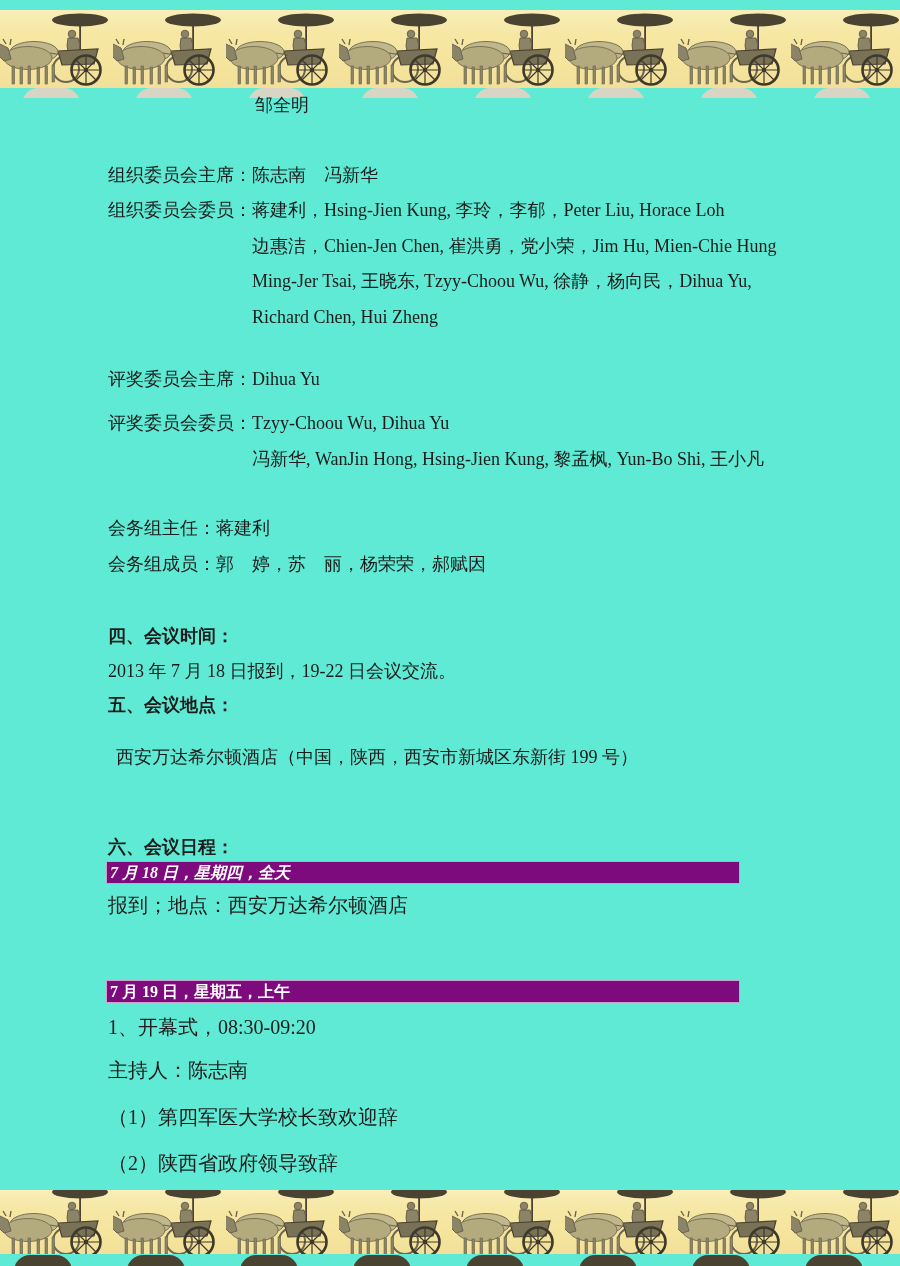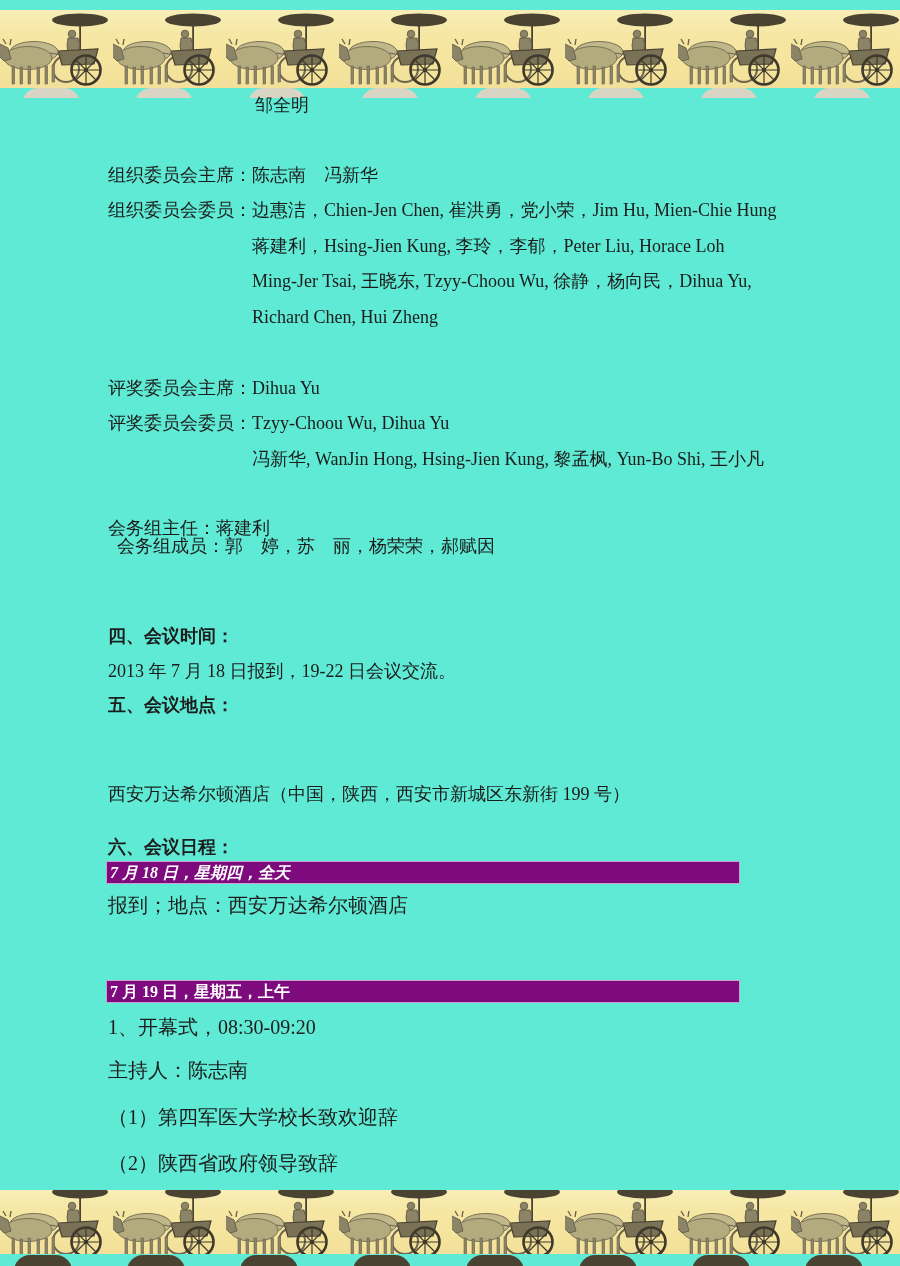--- a/index.html
+++ b/index.html
@@ -127,28 +127,28 @@
   <div class="abs crow" style="top:158px;">
     <span class="lbl">组织委员会主席：</span>
     <div class="vals">
         <div>陈志南　冯新华</div>
       </div>
   </div>
 
   <div class="abs crow" style="top:193px;">
     <span class="lbl">组织委员会委员：</span>
     <div class="vals">
+      <div>蒋建利，Hsing-Jien Kung, 李玲，李郁，Peter Liu, Horace Loh</div>
       <div>边惠洁，Chien-Jen Chen, 崔洪勇，党小荣，Jim Hu, Mien-Chie Hung</div>
-      <div>蒋建利，Hsing-Jien Kung, 李玲，李郁，Peter Liu, Horace Loh</div>
       <div>Ming-Jer Tsai, 王晓东, Tzyy-Choou Wu, 徐静，杨向民，Dihua Yu,</div>
       <div>Richard Chen, Hui Zheng</div>
     </div>
   </div>
 
-  <div class="abs crow" style="top:371px;">
+  <div class="abs crow" style="top:362px;">
     <span class="lbl">评奖委员会主席：</span>
     <div class="vals">
         <div>Dihua Yu</div>
       </div>
   </div>
 
   <div class="abs crow" style="top:406px;">
     <span class="lbl">评奖委员会委员：</span>
     <div class="vals">
       <div>Tzyy-Choou Wu, Dihua Yu</div>
@@ -156,32 +156,32 @@
     </div>
   </div>
 
   <div class="abs crow" style="top:511px;">
     <span class="lbl">会务组主任：</span>
     <div class="vals">
         <div>蒋建利</div>
       </div>
   </div>
 
-  <div class="abs crow" style="top:529px;margin-left:9px;">
+  <div class="abs crow" style="top:547px;">
     <span class="lbl">会务组成员：</span>
     <div class="vals">
         <div>郭　婷，苏　丽，杨荣荣，郝赋因</div>
       </div>
   </div>
 
   <div class="abs heading" style="top:625px;">四、会议时间：</div>
   <div class="abs body-line" style="top:660px;">2013 年 7 月 18 日报到，19-22 日会议交流。</div>
 
   <div class="abs heading" style="top:694px;">五、会议地点：</div>
-  <div class="abs body-line" style="top:783px;">西安万达希尔顿酒店（中国，陕西，西安市新城区东新街 199 号）</div>
+  <div class="abs body-line" style="top:746px;margin-left:8px;">西安万达希尔顿酒店（中国，陕西，西安市新城区东新街 199 号）</div>
 
   <div class="abs heading" style="top:836px;">六、会议日程：</div>
 
   <div class="banner" style="top:861px; background:#7d0b7d;font-style:italic;">7 月 18 日，星期四，全天</div>
   <div class="abs agenda-line" style="top:893px;">报到；地点：西安万达希尔顿酒店</div>
 
   <div class="banner" style="top:980px; background:#7d0b7d;">7 月 19 日，星期五，上午</div>
   <div class="abs agenda-line" style="top:1015px;">1、开幕式，08:30-09:20</div>
   <div class="abs agenda-line" style="top:1058px;">主持人：陈志南</div>
   <div class="abs agenda-line" style="top:1105px;">（1）第四军医大学校长致欢迎辞</div>

